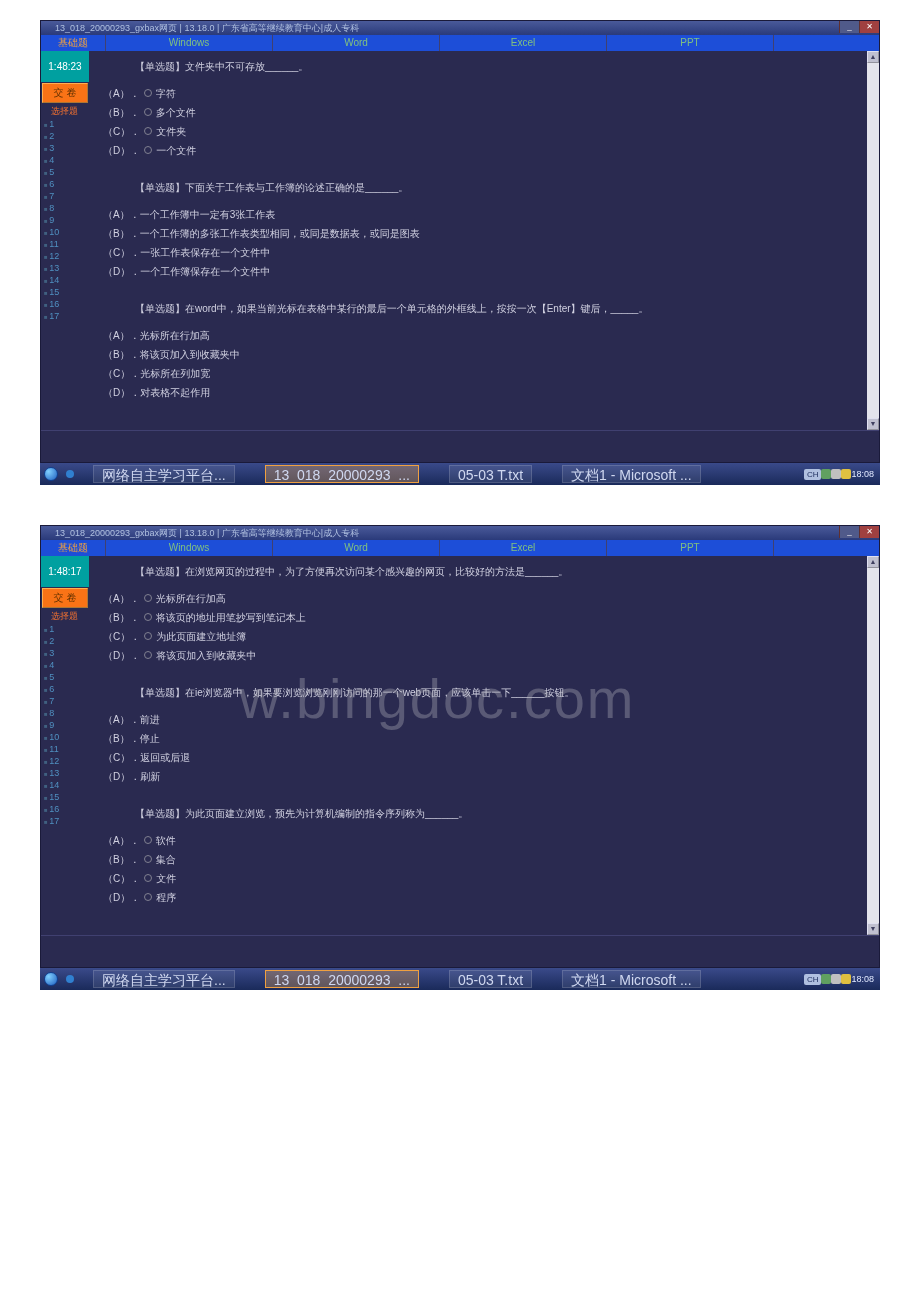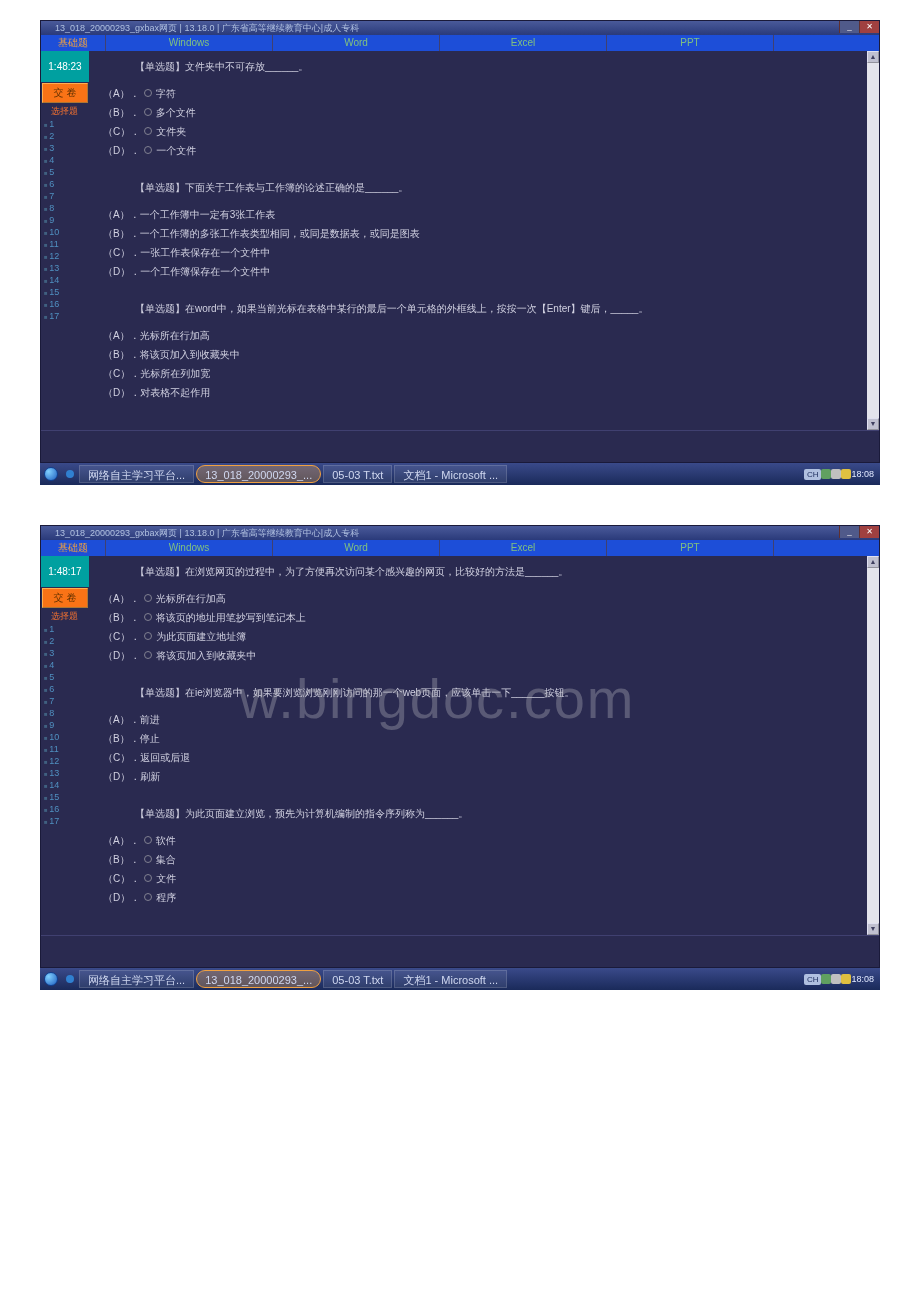--- a/index.html
+++ b/index.html
@@ -164,29 +164,29 @@
   .start-orb {
     width: 14px; height: 14px;
     background: radial-gradient(circle at 30% 30%, #80d0ff, #2060c0);
     border-radius: 50%;
     margin: 0 4px;
     border: 1px solid #104090;
   }
   .tb-item {
     background: rgba(255,255,255,0.08);
     padding: 2px 8px;
-    margin: 0 1px;
+    margin: 0 15px;
     border: 1px solid rgba(255,255,255,0.15);
-    font-size: 11px;
+    font-size: 14px;
     height: 18px;
     line-height: 14px;
     white-space: nowrap;
     overflow: hidden;
   }
-  .tb-item.active { background: rgba(255,180,80,0.3); border-color: #f0a040; border-radius: 9px;}
+  .tb-item.active { background: rgba(255,180,80,0.3); border-color: #f0a040;}
   .tb-spacer { flex: 1; }
   .tray {
     display: flex;
     align-items: center;
     padding: 0 6px;
   }
   .tray .ico {
     width: 10px; height: 10px;
     background: #60a060;
     border-radius: 2px;

